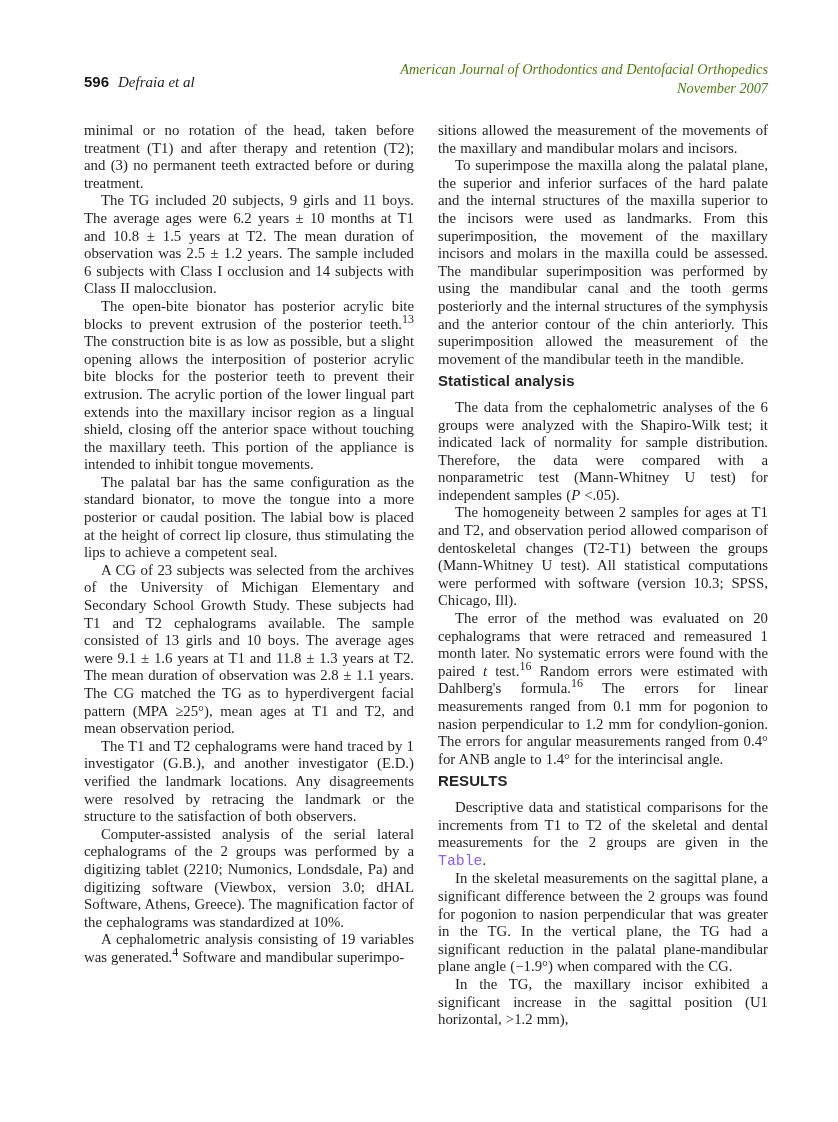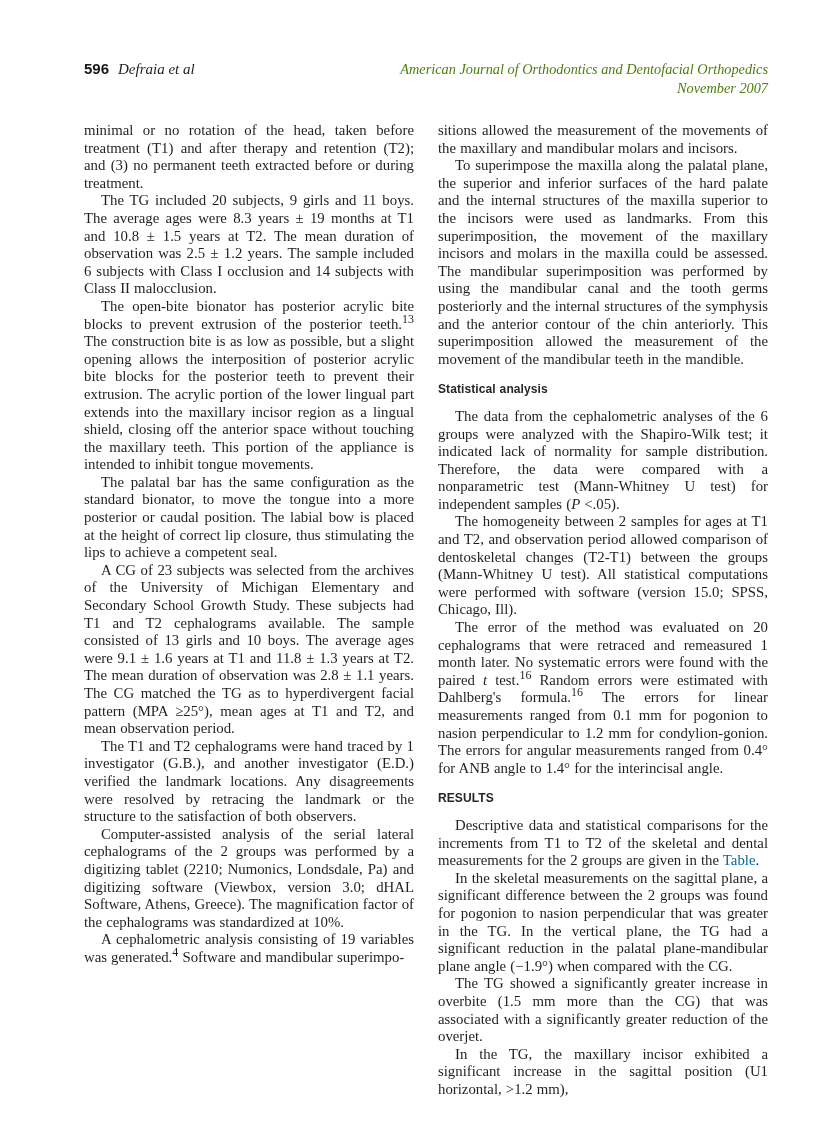--- a/index.html
+++ b/index.html
@@ -6,43 +6,43 @@
   body{
     width:838px;height:1122px;background:#ffffff;position:relative;
     font-family:"Liberation Serif",serif;color:#1f1f1f;
     -webkit-font-smoothing:antialiased;
   }
   .page{position:absolute;inset:0;overflow:hidden;}
   .header{
     position:absolute;top:60px;left:84px;width:684px;
     display:flex;justify-content:space-between;align-items:flex-start;
   }
-  .header-left{white-space:nowrap;}
+  .header-left{white-space:nowrap;margin-top:13px;}
   .folio{
     font-family:"Liberation Sans",sans-serif;font-weight:bold;
     font-size:15px;margin-right:9px;color:#161616;
   }
   .authors{font-style:italic;font-size:15px;color:#1f1f1f;}
   .header-right{
     text-align:right;font-style:italic;font-size:14.3px;line-height:18.5px;color:#4d7c0f;
   }
   .columns{
     position:absolute;top:122px;left:84px;width:684px;
     display:flex;gap:24px;
   }
   .col{
     width:330px;text-align:justify;font-size:14.8px;line-height:17.6px;
     word-spacing:0.4px;
   }
   .col p{margin:0;}
   .col p.indent{text-indent:17px;}
   .h2{
     font-family:"Liberation Sans",sans-serif;font-weight:bold;
-    font-size:12px;color:#262626;text-align:left;
-    margin:13px 0 9px 0;letter-spacing:0.1px;
+    font-size:15px;color:#262626;text-align:left;
+    margin:4px 0 9px 0;letter-spacing:0.1px;
   }
   sup{font-size:12px;line-height:0;vertical-align:super;}
   .ital{font-style:italic;}
   .tbl-link{text-decoration:none;cursor:pointer;}
 </style>
 </head>
 <body>
 
 <div class="page">
 
@@ -52,36 +52,35 @@
     </div>
     <div class="header-right">
       <div>American Journal of Orthodontics and Dentofacial Orthopedics</div>
       <div>November 2007</div>
     </div>
   </div>
 
   <div class="columns">
     <div class="col" id="col-left">
         <p><span>minimal or no rotation of the head, taken before treatment (T1) and after therapy and retention (T2); and (3) no permanent teeth extracted before or during treatment.</span></p>
-        <p class="indent"><span>The TG included 20 subjects, 9 girls and 11 boys. The average ages were 8.3 years ± 19 months at T1 and 10.8 ± 1.5 years at T2. The mean duration of observation was 2.5 ± 1.2 years. The sample included 6 subjects with Class I occlusion and 14 subjects with Class II malocclusion.</span></p>
+        <p class="indent"><span>The TG included 20 subjects, 9 girls and 11 boys. The average ages were 6.2 years ± 10 months at T1 and 10.8 ± 1.5 years at T2. The mean duration of observation was 2.5 ± 1.2 years. The sample included 6 subjects with Class I occlusion and 14 subjects with Class II malocclusion.</span></p>
         <p class="indent"><span>The open-bite bionator has posterior acrylic bite blocks to prevent extrusion of the posterior teeth.</span><sup>13</sup><span> The construction bite is as low as possible, but a slight opening allows the interposition of posterior acrylic bite blocks for the posterior teeth to prevent their extrusion. The acrylic portion of the lower lingual part extends into the maxillary incisor region as a lingual shield, closing off the anterior space without touching the maxillary teeth. This portion of the appliance is intended to inhibit tongue movements.</span></p>
         <p class="indent"><span>The palatal bar has the same configuration as the standard bionator, to move the tongue into a more posterior or caudal position. The labial bow is placed at the height of correct lip closure, thus stimulating the lips to achieve a competent seal.</span></p>
         <p class="indent"><span>A CG of 23 subjects was selected from the archives of the University of Michigan Elementary and Secondary School Growth Study. These subjects had T1 and T2 cephalograms available. The sample consisted of 13 girls and 10 boys. The average ages were 9.1 ± 1.6 years at T1 and 11.8 ± 1.3 years at T2. The mean duration of observation was 2.8 ± 1.1 years. The CG matched the TG as to hyperdivergent facial pattern (MPA ≥25°), mean ages at T1 and T2, and mean observation period.</span></p>
         <p class="indent"><span>The T1 and T2 cephalograms were hand traced by 1 investigator (G.B.), and another investigator (E.D.) verified the landmark locations. Any disagreements were resolved by retracing the landmark or the structure to the satisfaction of both observers.</span></p>
         <p class="indent"><span>Computer-assisted analysis of the serial lateral cephalograms of the 2 groups was performed by a digitizing tablet (2210; Numonics, Londsdale, Pa) and digitizing software (Viewbox, version 3.0; dHAL Software, Athens, Greece). The magnification factor of the cephalograms was standardized at 10%.</span></p>
         <p class="indent"><span>A cephalometric analysis consisting of 19 variables was generated.</span><sup>4</sup><span> Software and mandibular superimpo-</span></p>
       </div>
     <div class="col" id="col-right">
         <p><span>sitions allowed the measurement of the movements of the maxillary and mandibular molars and incisors.</span></p>
         <p class="indent"><span>To superimpose the maxilla along the palatal plane, the superior and inferior surfaces of the hard palate and the internal structures of the maxilla superior to the incisors were used as landmarks. From this superimposition, the movement of the maxillary incisors and molars in the maxilla could be assessed. The mandibular superimposition was performed by using the mandibular canal and the tooth germs posteriorly and the internal structures of the symphysis and the anterior contour of the chin anteriorly. This superimposition allowed the measurement of the movement of the mandibular teeth in the mandible.</span></p>
         <div class="h2">Statistical analysis</div>
         <p class="indent"><span>The data from the cephalometric analyses of the 6 groups were analyzed with the Shapiro-Wilk test; it indicated lack of normality for sample distribution. Therefore, the data were compared with a nonparametric test (Mann-Whitney U test) for independent samples (</span><span class="ital">P</span><span> &lt;.05).</span></p>
-        <p class="indent"><span>The homogeneity between 2 samples for ages at T1 and T2, and observation period allowed comparison of dentoskeletal changes (T2-T1) between the groups (Mann-Whitney U test). All statistical computations were performed with software (version 15.0; SPSS, Chicago, Ill).</span></p>
+        <p class="indent"><span>The homogeneity between 2 samples for ages at T1 and T2, and observation period allowed comparison of dentoskeletal changes (T2-T1) between the groups (Mann-Whitney U test). All statistical computations were performed with software (version 10.3; SPSS, Chicago, Ill).</span></p>
         <p class="indent"><span>The error of the method was evaluated on 20 cephalograms that were retraced and remeasured 1 month later. No systematic errors were found with the paired </span><span class="ital">t</span><span> test.</span><sup>16</sup><span> Random errors were estimated with Dahlberg's formula.</span><sup>16</sup><span> The errors for linear measurements ranged from 0.1 mm for pogonion to nasion perpendicular to 1.2 mm for condylion-gonion. The errors for angular measurements ranged from 0.4° for ANB angle to 1.4° for the interincisal angle.</span></p>
         <div class="h2">RESULTS</div>
-        <p class="indent"><span>Descriptive data and statistical comparisons for the increments from T1 to T2 of the skeletal and dental measurements for the 2 groups are given in the </span><a class="tbl-link" style="color: #0369a1;">Table</a><span>.</span></p>
+        <p class="indent"><span>Descriptive data and statistical comparisons for the increments from T1 to T2 of the skeletal and dental measurements for the 2 groups are given in the </span><a class="tbl-link" style="color: #8b5cf6; font-family: Liberation Mono, monospace;">Table</a><span>.</span></p>
         <p class="indent"><span>In the skeletal measurements on the sagittal plane, a significant difference between the 2 groups was found for pogonion to nasion perpendicular that was greater in the TG. In the vertical plane, the TG had a significant reduction in the palatal plane-mandibular plane angle (−1.9°) when compared with the CG.</span></p>
-        <p class="indent"><span>The TG showed a significantly greater increase in overbite (1.5 mm more than the CG) that was associated with a significantly greater reduction of the overjet.</span></p>
         <p class="indent"><span>In the TG, the maxillary incisor exhibited a significant increase in the sagittal position (U1 horizontal, &gt;1.2 mm),</span></p>
       </div>
   </div>
 
 </div>
 
 </body></html>

